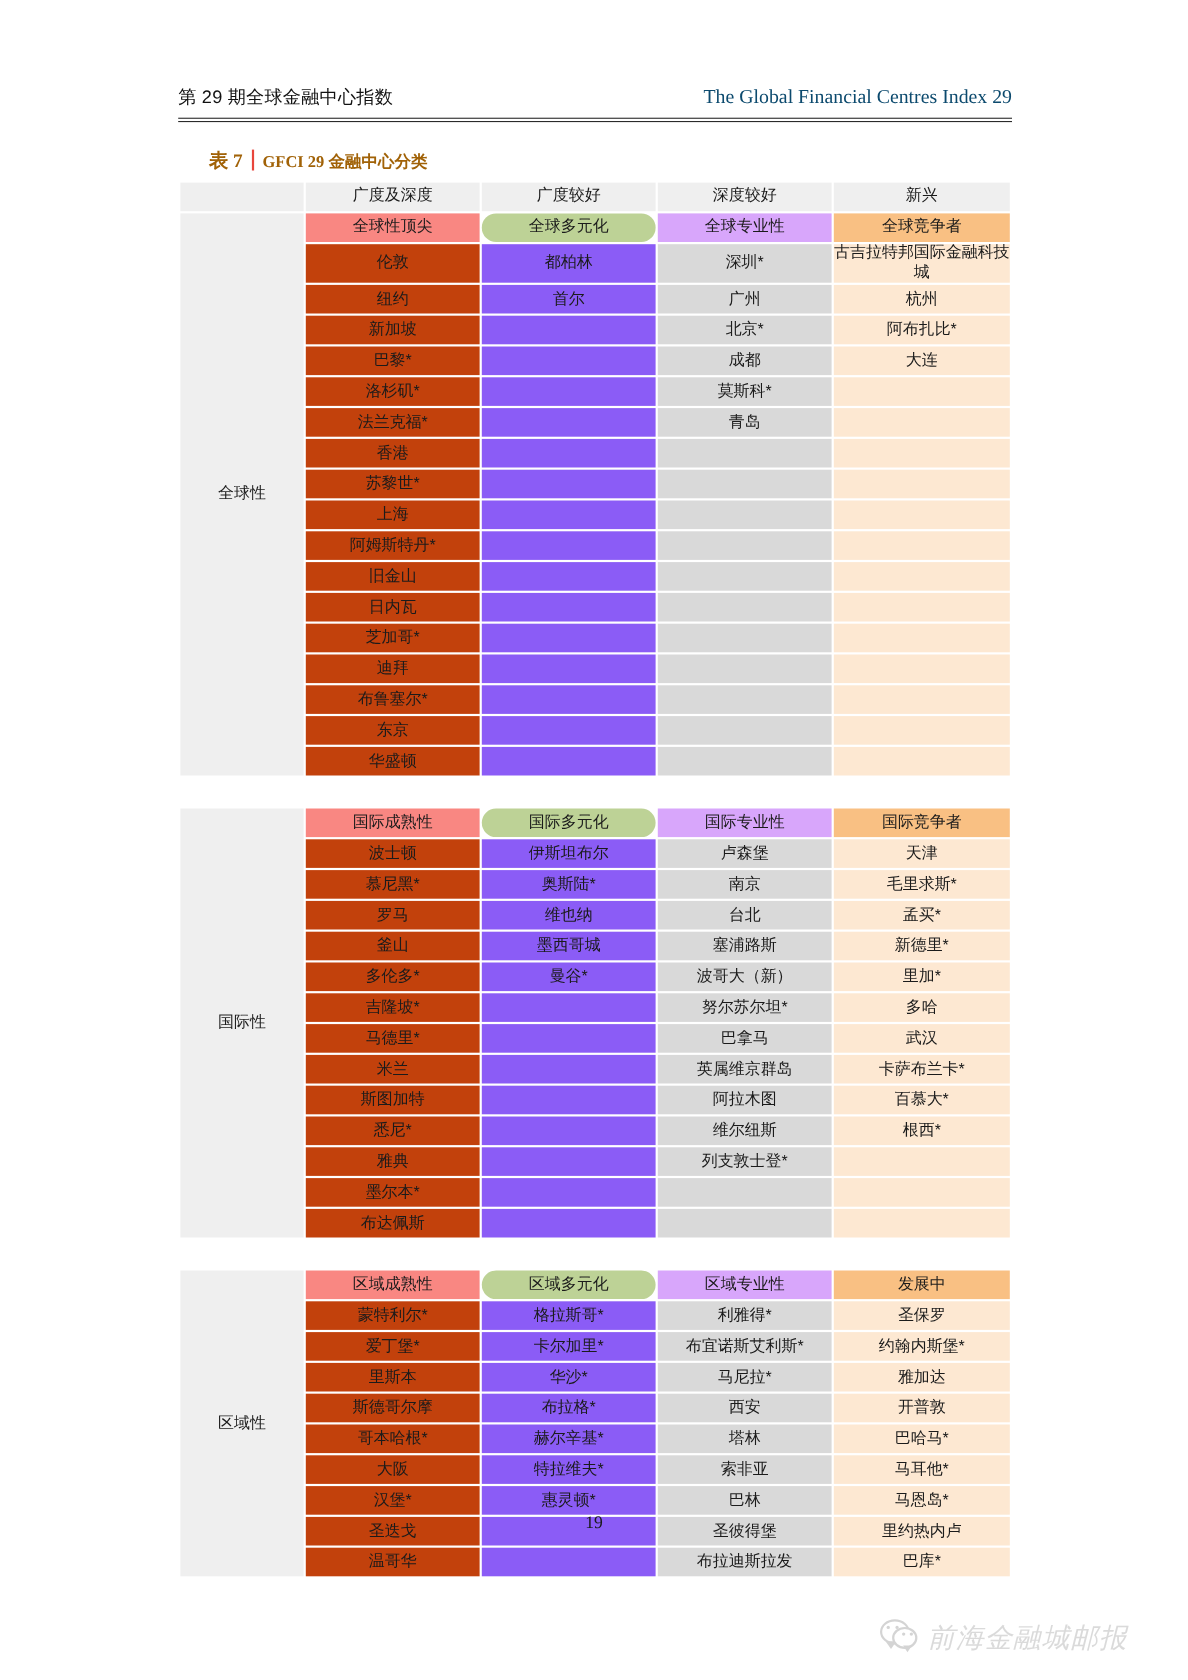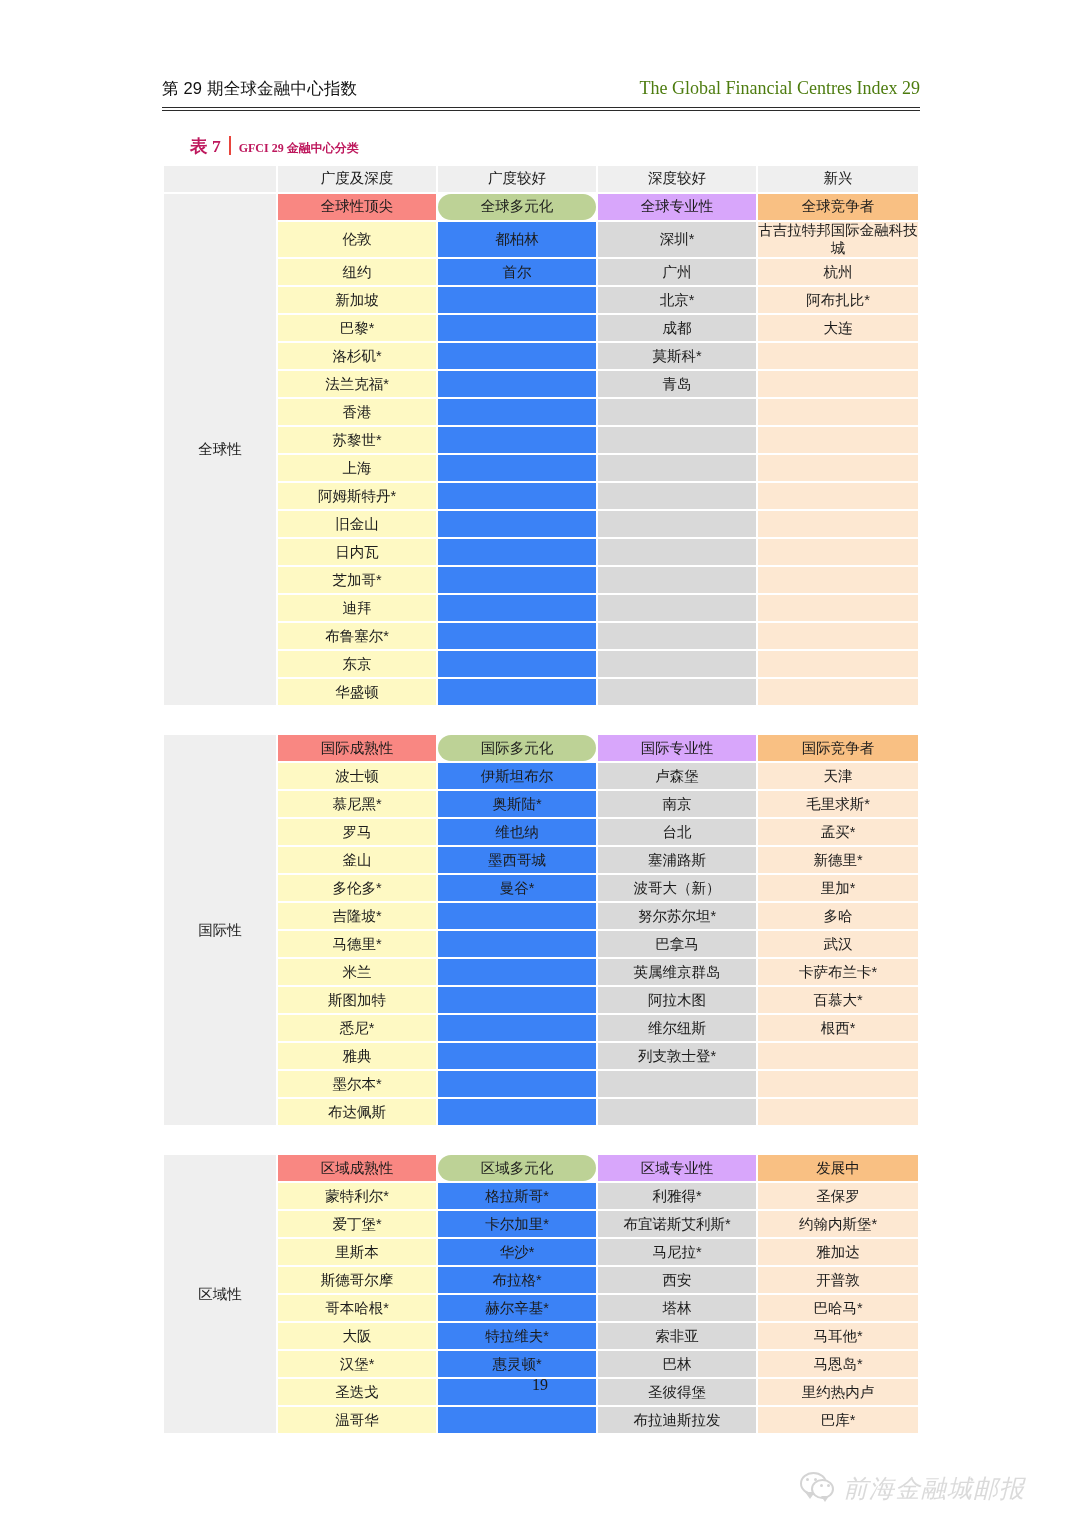--- a/index.html
+++ b/index.html
@@ -39,42 +39,42 @@
     white-space: nowrap;
     color: #111;
   }
   .runhead-right {
     position: absolute;
     right: 0;
     top: 0;
     font-family: "Liberation Serif", "DejaVu Serif", serif;
     font-size: 18px;
     white-space: nowrap;
-    color: #4d7c0f;
+    color: #0c4a6e;
   }
   .runhead-rule {
     position: absolute;
     left: 0;
     top: 29px;
     width: 758px;
     height: 0;
     border-top: 1.6px solid #2b2b2b;
     border-bottom: 1.1px solid #2b2b2b;
     box-sizing: content-box;
     height: 2.2px;
   }
 
   
   .caption {
     position: absolute;
     left: 190px;
     top: 133px;
     font-size: 17.5px;
     font-weight: bold;
-    color: #be185d;
+    color: #a16207;
     white-space: nowrap;
     display: flex;
     align-items: baseline;
   }
   .caption .cap-num {
     font-family: "Liberation Serif", "DejaVu Serif", serif;
     font-weight: bold;
     font-size: 17.5px;
   }
   .caption .cap-bar {
@@ -82,21 +82,21 @@
     width: 2px;
     height: 19px;
     background: #e8453c;
     margin: 0 8px;
     position: relative;
     top: 3px;
   }
   .caption .cap-text {
     font-family: "Liberation Serif", "DejaVu Serif", serif;
     font-weight: bold;
-    font-size: 12px;
+    font-size: 15px;
   }
 
   
   .tbl-wrap {
     position: absolute;
     left: 162px;
     top: 164px;
     width: 758px;
   }
   table.gfci {
@@ -121,22 +121,22 @@
   col.c4 { width: 160px; }
 
   .hdr       { background: #efefef; height: 30px; font-size: 14.5px; }
   .rowlabel  { background: #efefef; font-size: 14.5px; }
 
   .t-red    { background: #f98782; }
   .t-green  { background: #bdd296; border-radius: 13px; }
   .t-purple { background: #d8a6fb; }
   .t-orange { background: #f9c083; }
 
-  .b-red    { background: #fef9c3; }
-  .b-green  { background: #3b82f6; }
+  .b-red    { background: #c2410c; }
+  .b-green  { background: #8b5cf6; }
   .b-grey   { background: #d9d9d9; }
   .b-orange { background: #fde8d2; }
 
   .tier { height: 28px; font-size: 14.5px; }
 
   .tall { height: 52px; }
 
   .sep-row td { height: 6px; background: #ffffff; padding: 0; }
 
   

